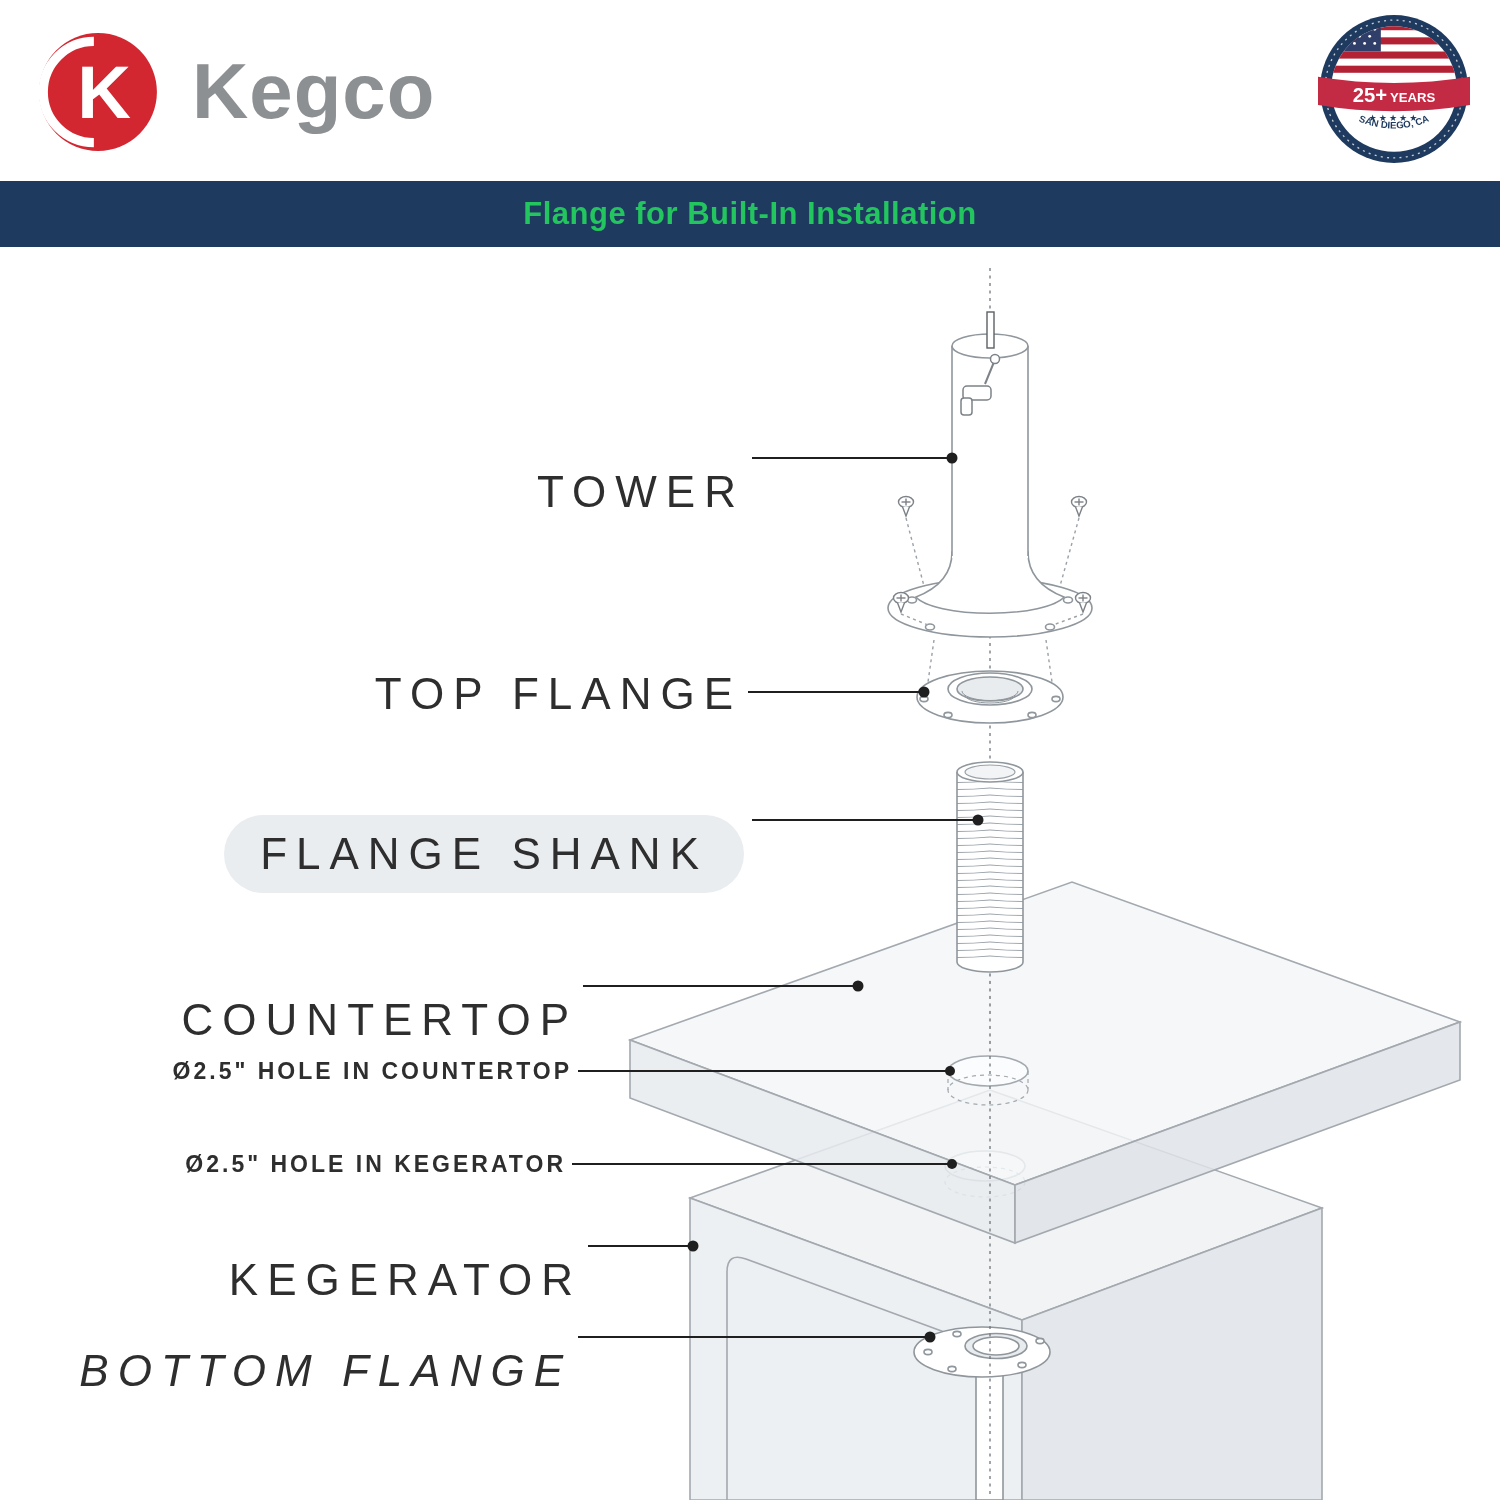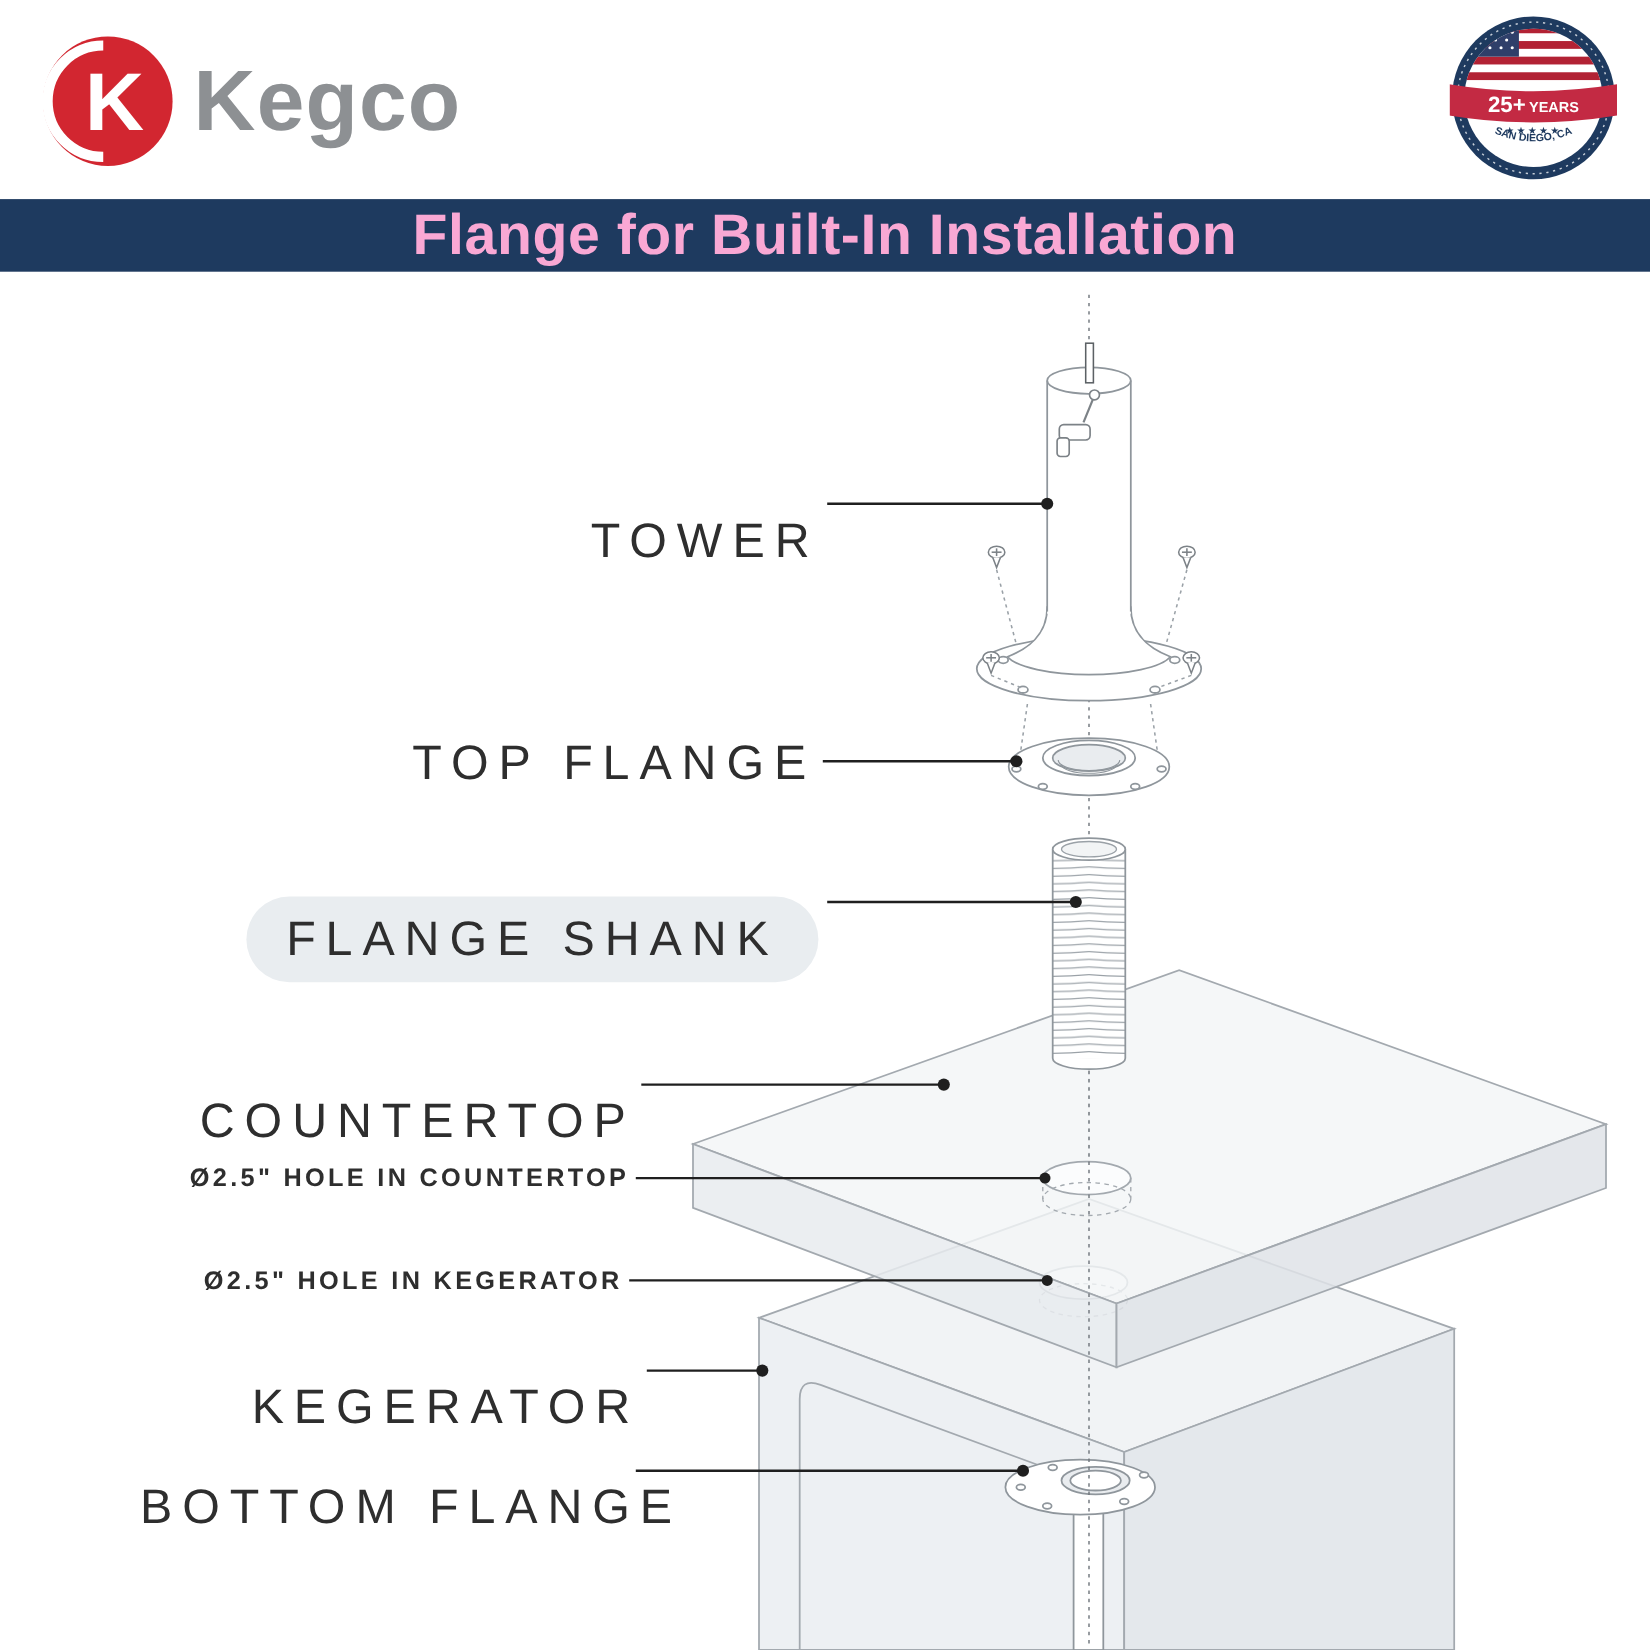--- a/index.html
+++ b/index.html
@@ -6,33 +6,33 @@
   html, body {
     width:1500px; height:1500px; background:#ffffff;
     font-family:"Liberation Sans", sans-serif; overflow:hidden;
   }
   .page { position:relative; width:1500px; height:1500px; }
 
   
   .header { position:absolute; top:0; left:0; width:1500px; height:181px; background:#ffffff; }
   .logo { position:absolute; left:36px; top:30px; width:124px; height:124px; }
   .wordmark {
-    position:absolute; left:176px; top:46px;
+    position:absolute; left:192px; top:46px;
     font-size:78px; font-weight:700; letter-spacing:1px;
     color:var(--brand-gray,#8d9093);
   }
   .badge { position:absolute; right:30px; top:13px; width:152px; height:152px; }
 
   
   .banner {
     position:absolute; top:181px; left:0; width:1500px; height:66px;
     background:var(--navy,#1e3a5f);
     display:flex; align-items:center; justify-content:center;
   }
-  .banner-title { color:#f9a8d4; font-size:52px; font-weight:700; letter-spacing:0.5px; }
+  .banner-title { color:#22c55e; font-size:31px; font-weight:700; letter-spacing:0.5px; }
 
   
   .diagram-svg { position:absolute; left:0; top:0; width:1500px; height:1500px; }
 
   .label {
     position:absolute; transform:translateY(-50%);
     white-space:nowrap; color:var(--label-ink,#2e2e2e);
   }
   .label-lg { font-size:44px; letter-spacing:9px; font-weight:500;margin-top:34px; }
   .label-sm { font-size:23px; letter-spacing:3px; font-weight:600; }
@@ -244,15 +244,15 @@
     </g>
   </svg>
 
   <div class="label label-lg" style="right:755px; top:458px;">TOWER</div>
   <div class="label label-lg" style="right:758px; top:660px;">TOP FLANGE</div>
   <div class="label label-lg pill" style="right:756px; top:820px;">FLANGE SHANK</div>
   <div class="label label-lg" style="right:922px; top:986px;">COUNTERTOP</div>
   <div class="label label-sm" style="right:928px; top:1071px;">Ø2.5" HOLE IN COUNTERTOP</div>
   <div class="label label-sm" style="right:934px; top:1164px;">Ø2.5" HOLE IN KEGERATOR</div>
   <div class="label label-lg" style="right:918px; top:1246px;">KEGERATOR</div>
-  <div class="label label-lg" style="right:880px; top:1337px;">BOTTOM FLANGE</div>
+  <div class="label label-lg" style="right:928px; top:1337px;font-style:italic;">BOTTOM FLANGE</div>
 
 </div>
 
 </body></html>

